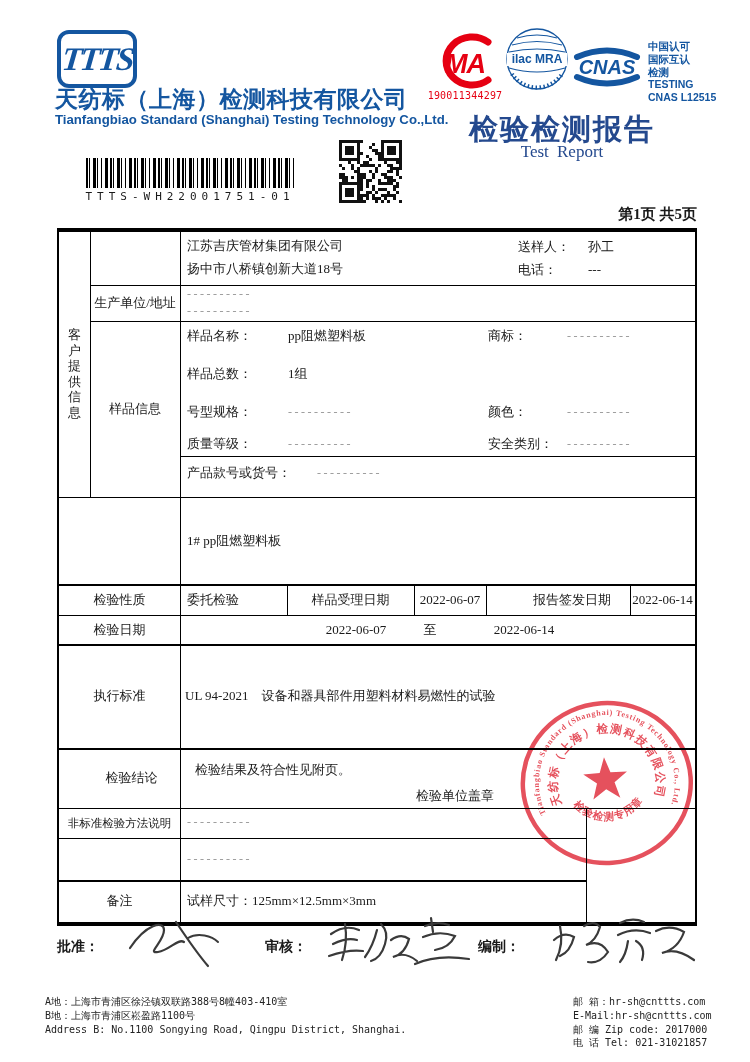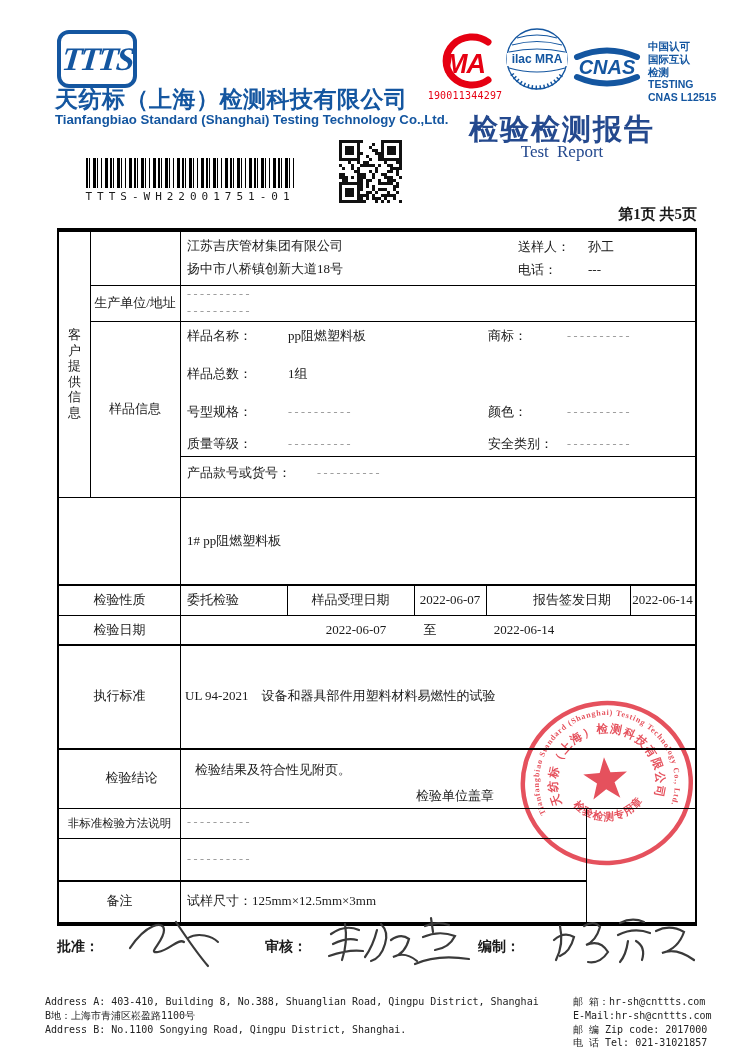--- a/index.html
+++ b/index.html
@@ -463,21 +463,21 @@
   <div class="abs" style="left:548px;top:910px;">
     <svg width="152" height="64" viewBox="0 0 152 64">
       <path d="M12,16 Q16,34 8,50 M6,30 Q16,21 26,27 Q22,42 12,46" stroke="#3a3a3a" stroke-width="2.2" fill="none" stroke-linecap="round"></path>
       <path d="M36,16 Q46,10 52,17 Q48,31 38,35 Q52,29 60,42 Q52,54 40,52" stroke="#3a3a3a" stroke-width="2.2" fill="none" stroke-linecap="round"></path>
       <path d="M72,13 Q84,7 96,12 M70,25 Q86,17 102,23 M80,31 Q78,45 72,52 M88,31 Q98,37 94,50" stroke="#3a3a3a" stroke-width="2.2" fill="none" stroke-linecap="round"></path>
       <path d="M108,21 Q122,14 136,22 Q130,39 114,43 Q128,37 146,50" stroke="#3a3a3a" stroke-width="2.2" fill="none" stroke-linecap="round"></path>
     </svg>
   </div>
 
   <div class="abs footer" style="left:45px;top:995px;width:520px;">
-    <div>Address A: 403-410, Building 8, No.388, Shuanglian Road, Qingpu District, Shanghai</div>
+    <div>A地：上海市青浦区徐泾镇双联路388号8幢403-410室</div>
     <div>B地：上海市青浦区崧盈路1100号</div>
     <div>Address B: No.1100 Songying Road, Qingpu District, Shanghai.</div>
   </div>
   <div class="abs footer" style="left:573px;top:995px;width:175px;">
     <div>邮 箱：hr-sh@cnttts.com</div>
     <div>E-Mail:hr-sh@cnttts.com</div>
     <div>邮 编 Zip code: 2017000</div>
     <div>电 话 Tel: 021-31021857</div>
   </div>
 

